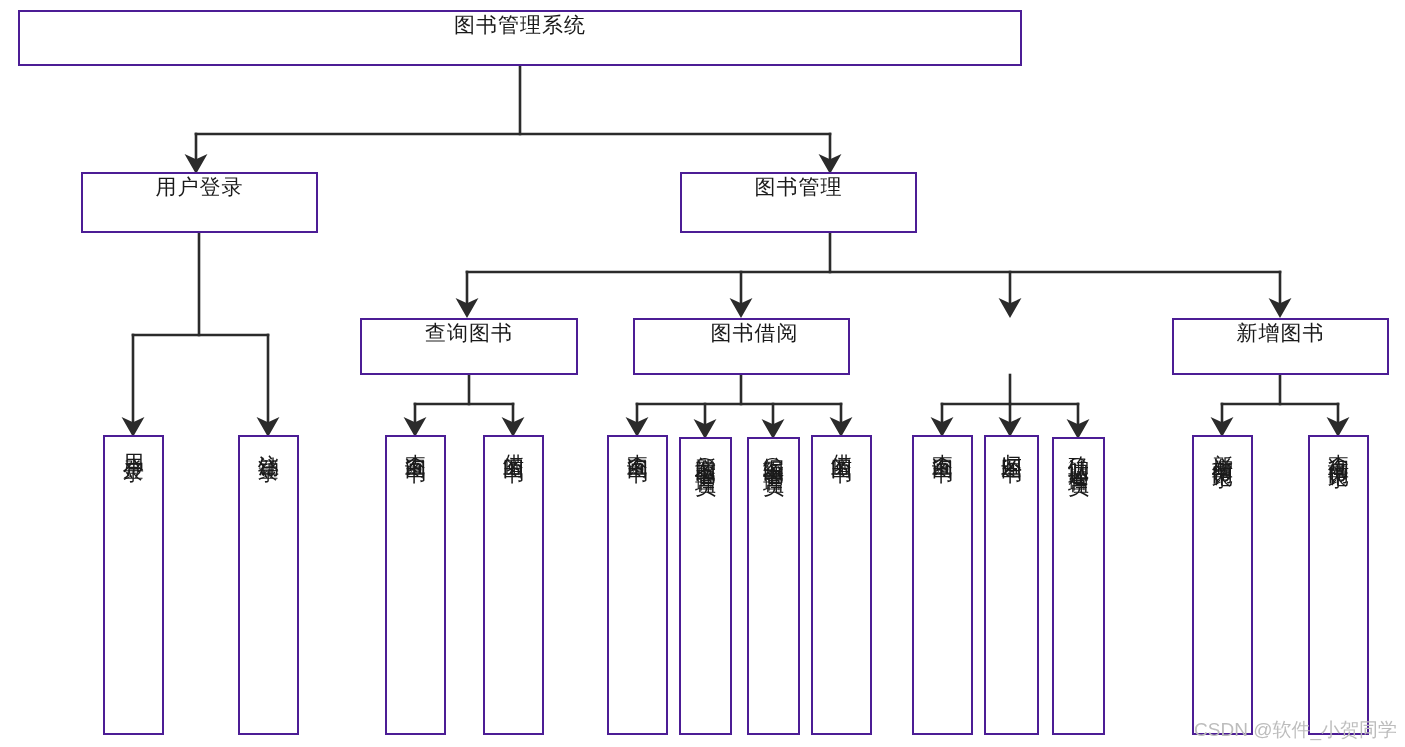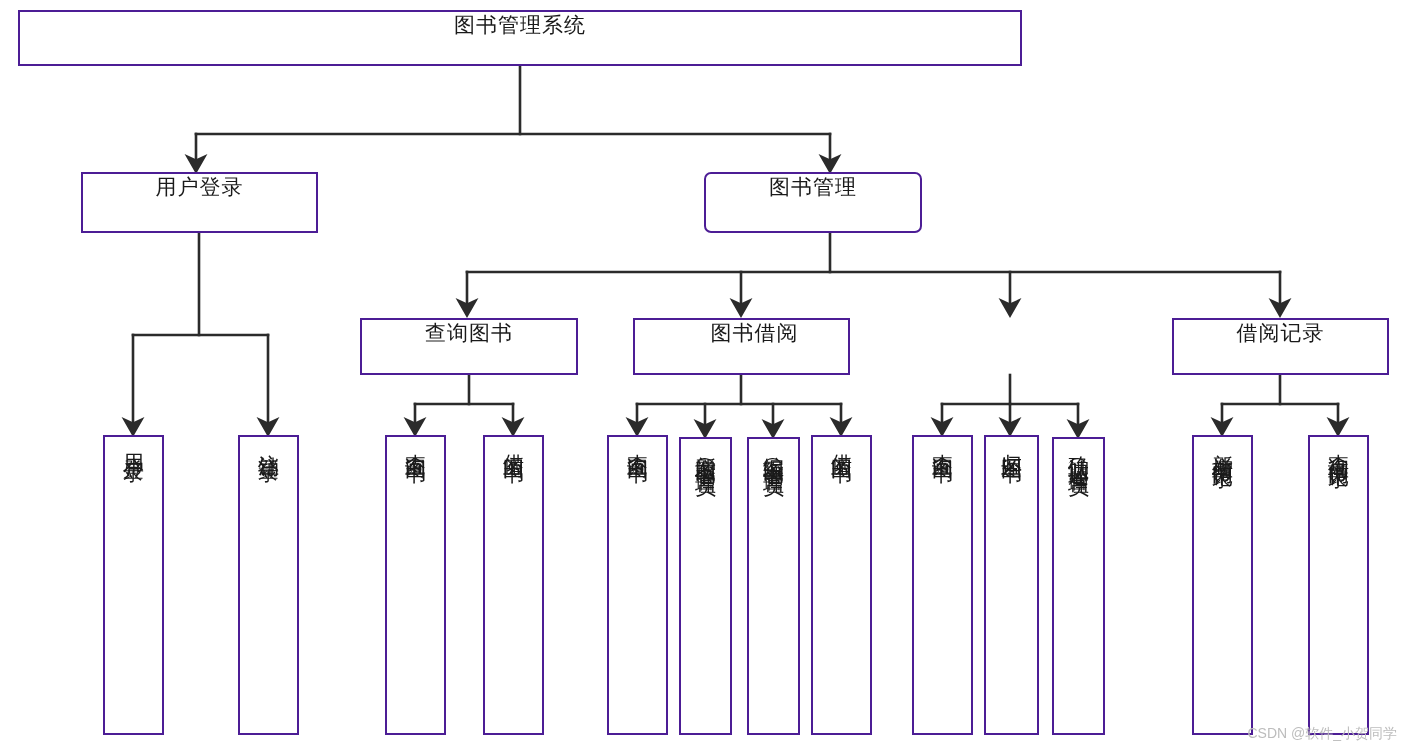--- a/index.html
+++ b/index.html
@@ -58,21 +58,21 @@
     width: 1405px;
     height: 747px;
     z-index: 1;
     pointer-events: none;
   }
   
   #watermark {
     position: absolute;
     right: 8px;
     bottom: 4px;
-    font-size: 14px;
+    font-size: 19px;
     color: #bdbdbd;
     z-index: 5;
     white-space: nowrap;
     font-family: "Liberation Sans", "DejaVu Sans", sans-serif;
   }
 </style>
 </head>
 <body>
 
 <div id="canvas">
@@ -131,35 +131,35 @@
   </svg>
 
   <div class="node horiz" style="left:18px; top:10px; width:1004px; height:56px;">
     <span class="label">图书管理系统</span>
   </div>
 
   <div class="node horiz" style="left:81px; top:172px; width:237px; height:61px;">
     <span class="label">用户登录</span>
   </div>
 
-  <div class="node horiz" style="left:704px; top:172px; width:218px; height:61px;border-radius:7px;">
+  <div class="node horiz" style="left:680px; top:172px; width:237px; height:61px;">
     <span class="label">图书管理</span>
   </div>
 
   <div class="node horiz" style="left:360px; top:318px; width:218px; height:57px;">
     <span class="label">查询图书</span>
   </div>
 
   <div class="node horiz" style="left:633px; top:318px; width:217px; height:57px;padding-left:26px;">
     <span class="label">图书借阅</span>
   </div>
 
 
   <div class="node horiz" style="left:1172px; top:318px; width:217px; height:57px;">
-    <span class="label">借阅记录</span>
+    <span class="label">新增图书</span>
   </div>
 
   <div class="node vert" style="left:103px; top:435px; width:61px; height:300px;">
     <span class="label">用户登录</span>
   </div>
 
   <div class="node vert" style="left:238px; top:435px; width:61px; height:300px;">
     <span class="label">注销登录</span>
   </div>
 

